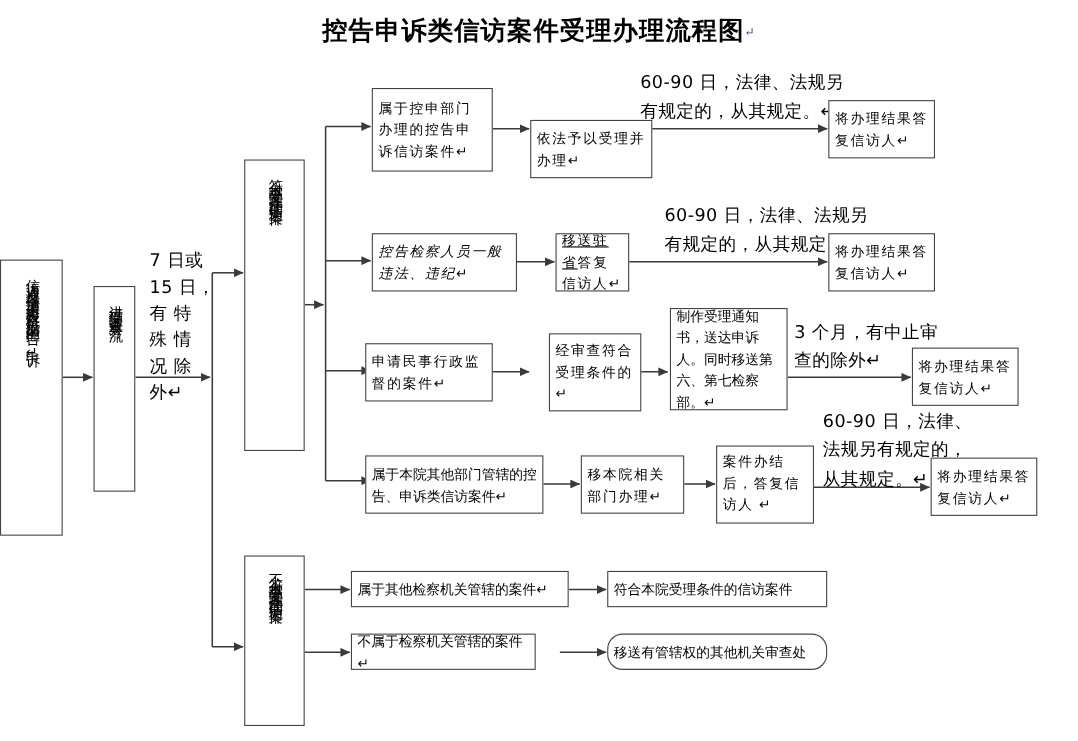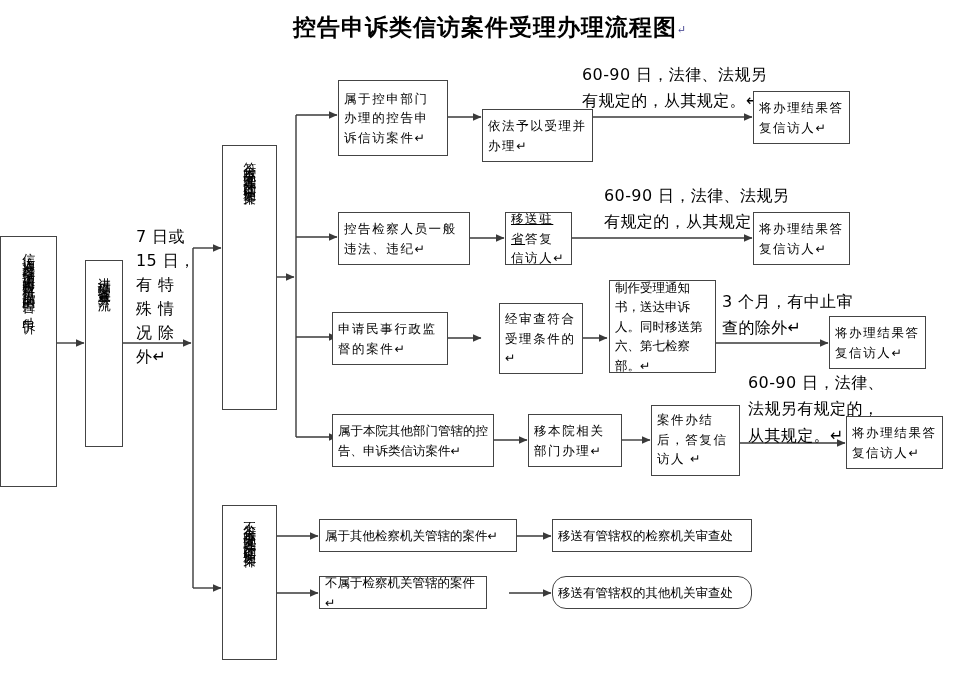--- a/index.html
+++ b/index.html
@@ -163,21 +163,21 @@
     <span class="txt spaced">依法予以受理并办理↵</span>
   </div>
 
   <div class="label" style="left:582px;top:62px;width:230px;">60-90 日，法律、法规另
 有规定的，从其规定。↵</div>
 
   <div class="box" style="left:753px;top:91px;width:97px;height:53px;">
     <span class="txt spaced">将办理结果答复信访人↵</span>
   </div>
 
-  <div class="box" style="left:338px;top:212px;width:132px;height:53px;">
+  <div class="box" style="left:338px;top:212px;width:132px;height:53px;font-style:italic;">
     <span class="txt spaced">控告检察人员一般违法、违纪↵</span>
   </div>
 
   <div class="box" style="left:505px;top:212px;width:67px;height:53px;">
     <span class="txt spaced">
       <span class="ulink">移送驻省</span><span>答复信访人↵</span>
     </span>
   </div>
 
   <div class="label" style="left:604px;top:183px;width:230px;">60-90 日，法律、法规另
@@ -224,21 +224,21 @@
 
   <div class="box" style="left:846px;top:416px;width:97px;height:53px;">
     <span class="txt spaced">将办理结果答复信访人↵</span>
   </div>
 
   <div class="box" style="left:319px;top:519px;width:198px;height:33px;">
     <span class="txt tight">属于其他检察机关管辖的案件↵</span>
   </div>
 
   <div class="box" style="left:552px;top:519px;width:200px;height:33px;">
-    <span class="txt tight">移送有管辖权的检察机关审查处</span>
+    <span class="txt tight">符合本院受理条件的信访案件</span>
   </div>
 
   <div class="box" style="left:319px;top:576px;width:168px;height:33px;">
     <span class="txt tight">不属于检察机关管辖的案件↵</span>
   </div>
 
   <div class="box" style="left:552px;top:576px;width:200px;height:33px;border-radius:14px;">
     <span class="txt tight">移送有管辖权的其他机关审查处</span>
   </div>
 

